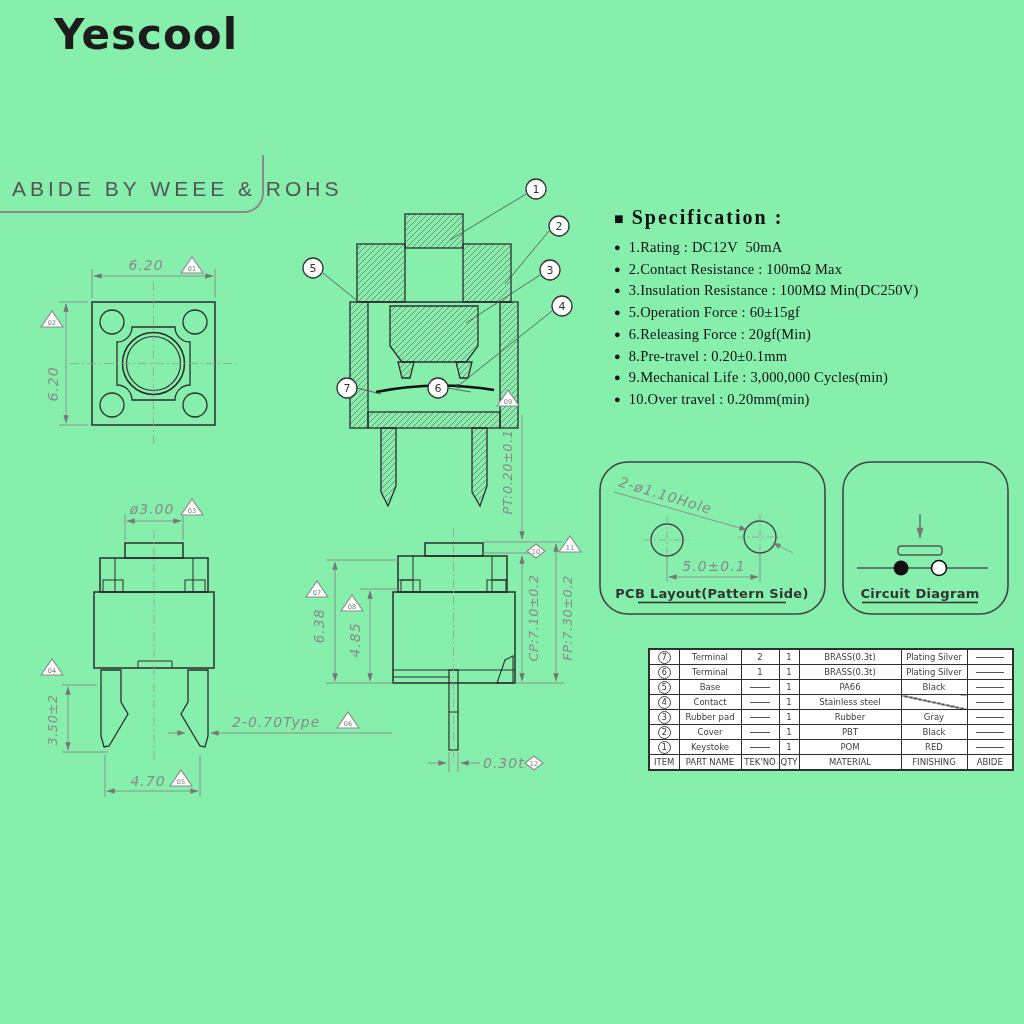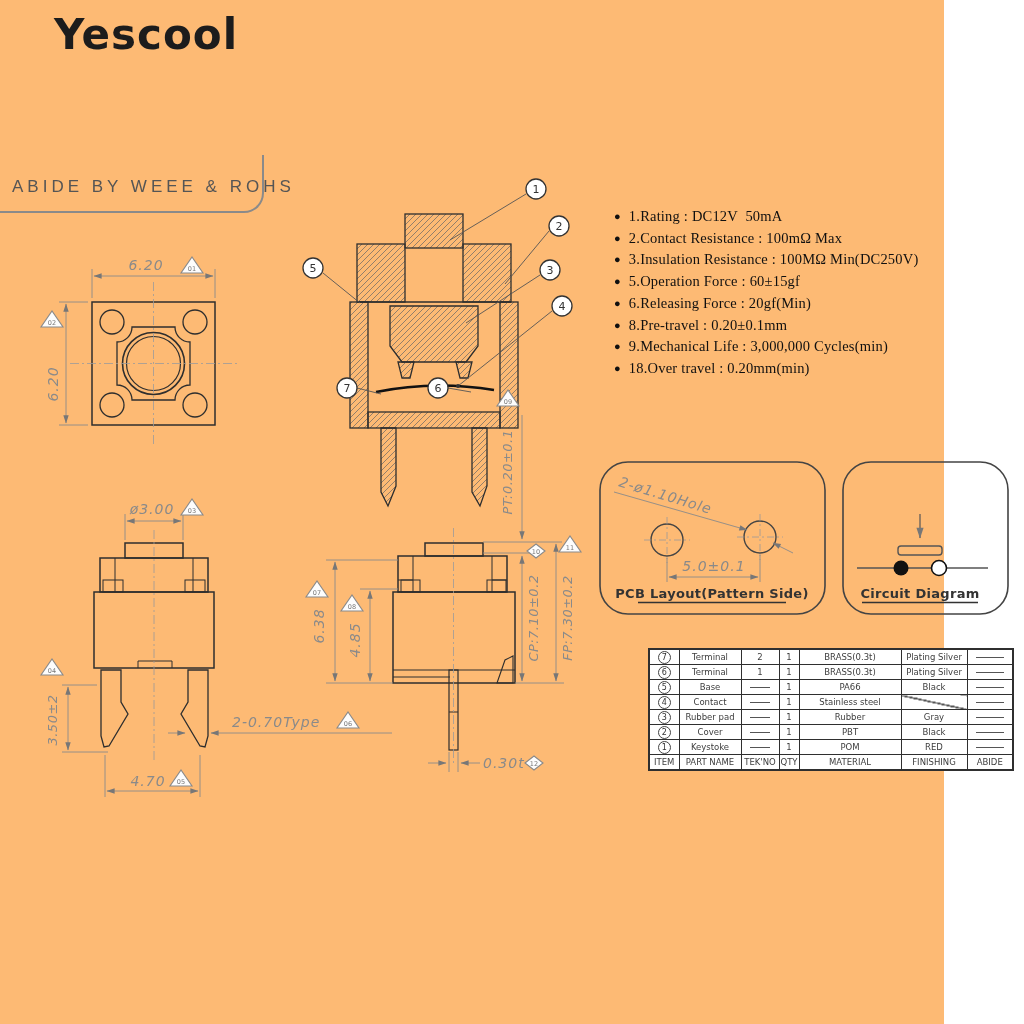--- a/index.html
+++ b/index.html
@@ -1,25 +1,25 @@
 <!DOCTYPE html>
 <html><head>
 <meta charset="utf-8">
 <style>
   html,body{margin:0;padding:0;background:#fff;width:1024px;height:1024px;overflow:hidden;
             font-family:"DejaVu Sans",sans-serif;}
-  #canvas{position:relative;width:944px;height:1024px;background:#fdba74;}
+  #canvas{position:relative;width:1024px;height:1024px;background:#86efac;}
 
   .brand{position:absolute;left:54px;top:10px;font-size:42px;font-weight:bold;color:#1c1c1c;
          letter-spacing:1px;font-family:"DejaVu Sans",sans-serif;}
 
   .banner{position:absolute;left:0;top:155px;width:262px;height:56px;
           border-right:2px solid #8a8a8a;border-bottom:2px solid #8a8a8a;
           border-bottom-right-radius:20px;}
-  .banner-text{position:absolute;left:12px;top:22px;font-size:17px;color:#555;
+  .banner-text{position:absolute;left:12px;top:22px;font-size:21px;color:#555;
                letter-spacing:4px;font-family:"Liberation Sans",sans-serif;white-space:pre;}
 
   .spec{position:absolute;left:614px;top:206px;width:410px;color:#101010;
         font-family:"Liberation Serif",serif;}
   .spec-head{font-size:20px;font-weight:bold;letter-spacing:2px;margin-bottom:8px;white-space:pre;}
   .spec-head .sq{font-size:16px;margin-right:6px;}
   .spec-item{font-size:14.5px;line-height:20.7px;letter-spacing:0.2px;white-space:pre;}
   .spec-item .bu{font-size:11px;margin-right:8px;position:relative;top:-1px;}
 
   svg text{font-family:"DejaVu Sans",sans-serif;}
@@ -48,29 +48,30 @@
 
 <div id="canvas">
 
   <div class="brand">Yescool</div>
 
   <div class="banner">
     <div class="banner-text">ABIDE BY WEEE &amp; ROHS</div>
   </div>
 
   <div class="spec">
+    <div class="spec-head"><span class="sq">■</span><span>Specification :</span></div>
     <div id="spec-list">
         <div class="spec-item"><span class="bu">●</span><span>1.Rating : DC12V  50mA</span></div>
         <div class="spec-item"><span class="bu">●</span><span>2.Contact Resistance : 100mΩ Max</span></div>
         <div class="spec-item"><span class="bu">●</span><span>3.Insulation Resistance : 100MΩ Min(DC250V)</span></div>
         <div class="spec-item"><span class="bu">●</span><span>5.Operation Force : 60±15gf</span></div>
         <div class="spec-item"><span class="bu">●</span><span>6.Releasing Force : 20gf(Min)</span></div>
         <div class="spec-item"><span class="bu">●</span><span>8.Pre-travel : 0.20±0.1mm</span></div>
         <div class="spec-item"><span class="bu">●</span><span>9.Mechanical Life : 3,000,000 Cycles(min)</span></div>
-        <div class="spec-item"><span class="bu">●</span><span>18.Over travel : 0.20mm(min)</span></div>
+        <div class="spec-item"><span class="bu">●</span><span>10.Over travel : 0.20mm(min)</span></div>
       </div>
   </div>
 
   <svg width="1024" height="1024" viewBox="0 0 1024 1024" style="position:absolute;left:0;top:0">
     <defs>
       <pattern id="hatch" patternUnits="userSpaceOnUse" width="6" height="6">
         <path d="M0,6 L6,0" stroke="#666" stroke-width="0.7"></path>
       </pattern>
       <marker id="mE" orient="auto" markerWidth="11" markerHeight="8" refX="8.5" refY="0" viewBox="-1 -4 11 8">
         <polygon points="0,-3 9,0 0,3" fill="#777"></polygon>

